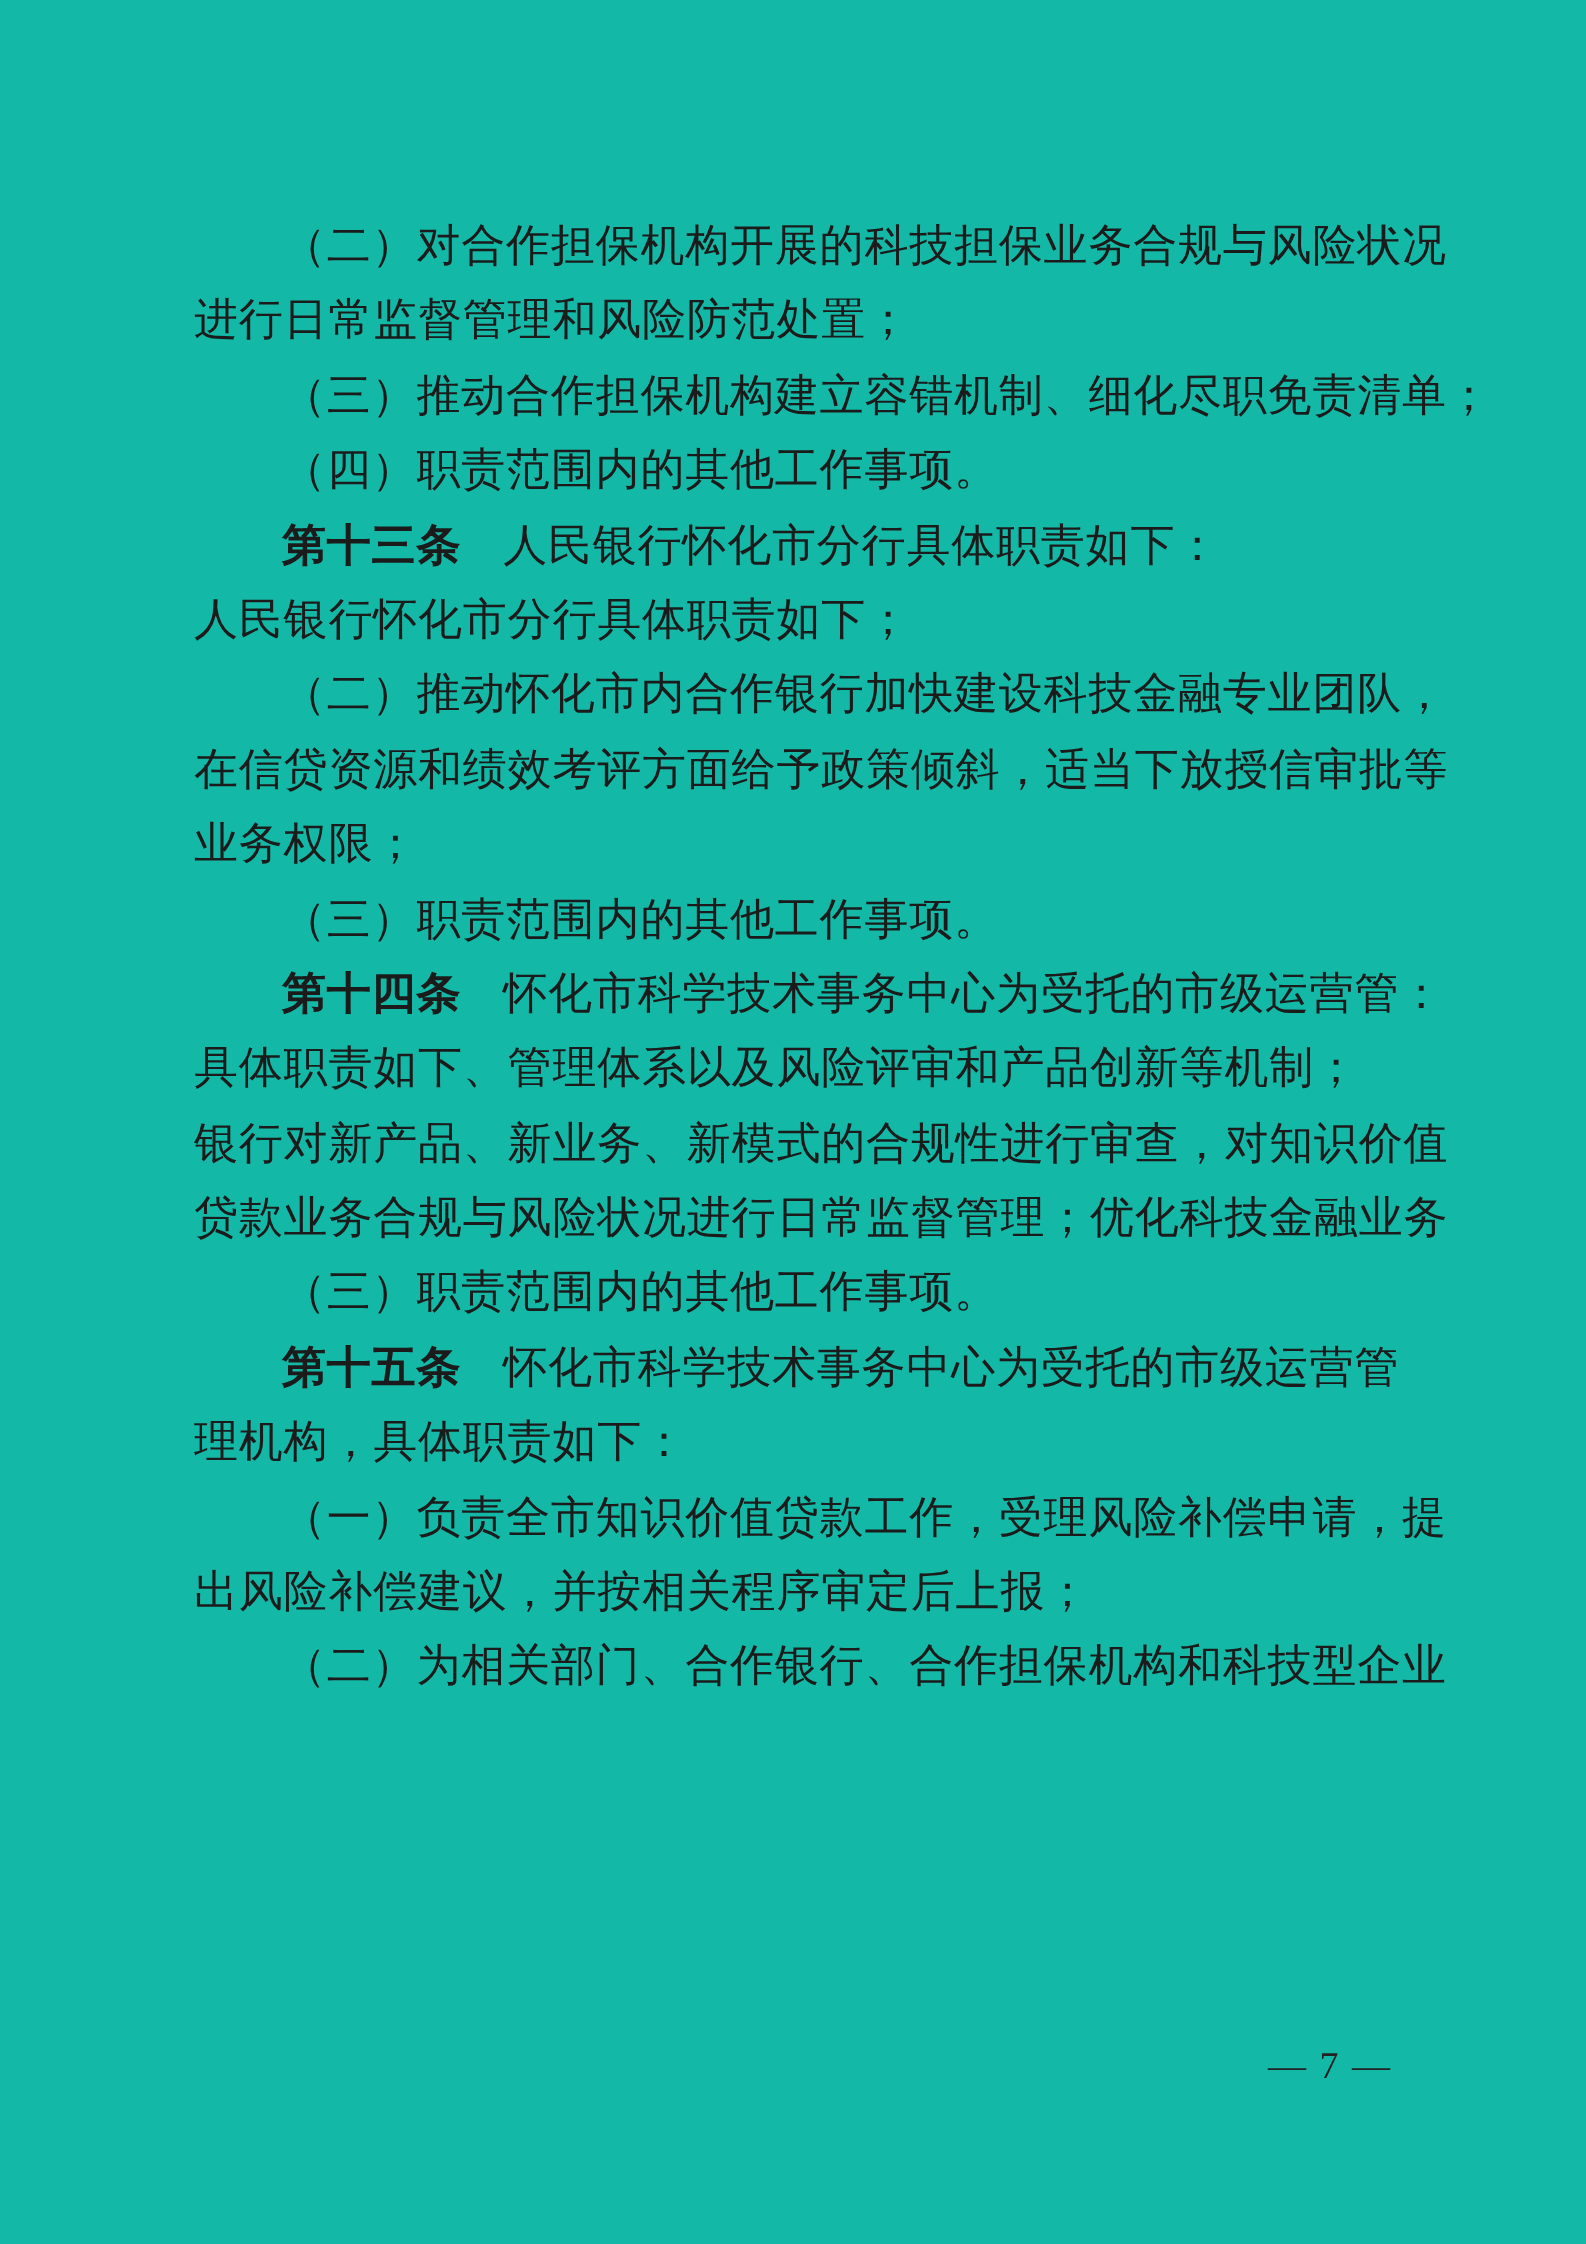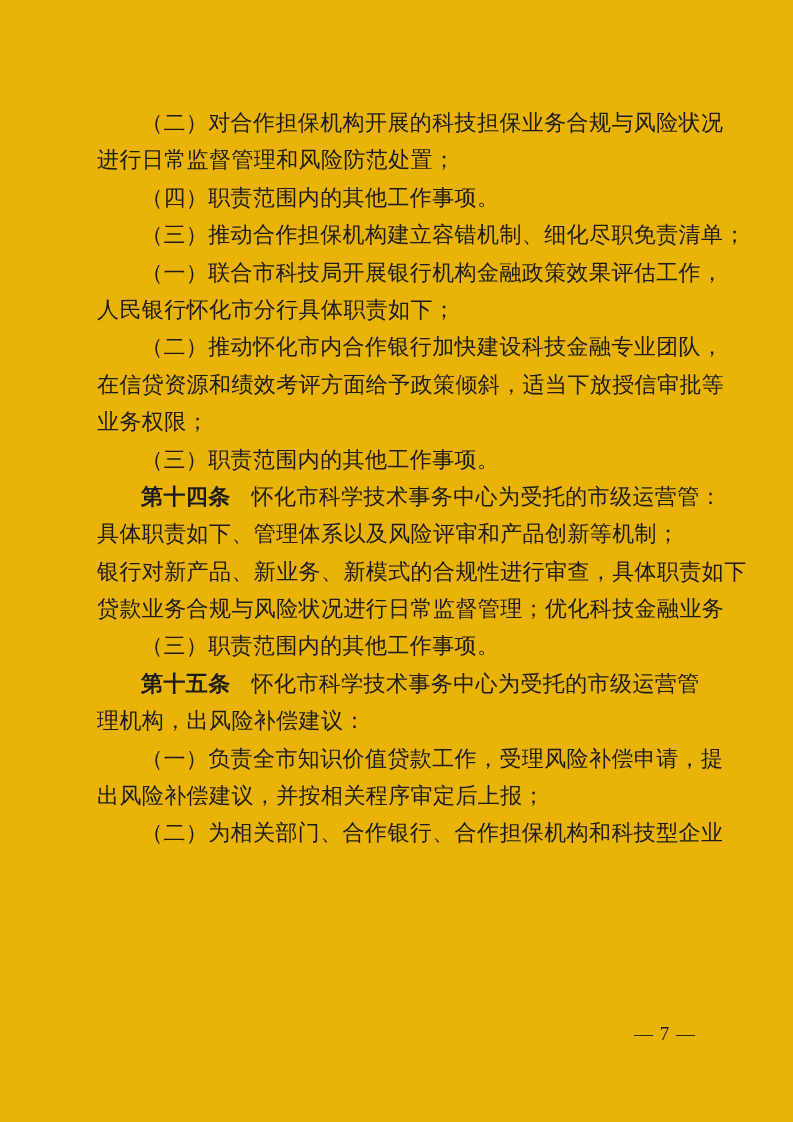--- a/index.html
+++ b/index.html
@@ -4,21 +4,21 @@
 <style>
   html, body {
     margin: 0;
     padding: 0;
     background: #ffffff;
   }
   .page {
     position: relative;
     width: 793px;
     height: 1122px;
-    background: #eab308;
+    background: #14b8a6;
     overflow: hidden;
     font-family: "Liberation Serif", "DejaVu Serif", serif;
     color: #1b1b1b;
   }
   .body-text {
     position: absolute;
     left: 97px;
     top: 104px;
     width: 648px;
   }
@@ -50,53 +50,53 @@
 </style>
 </head>
 <body>
 
 <div class="page">
   <div class="body-text" id="document-body">
   <div class="line indent"><span class="txt">（二）对合作担保机构开展的科技担保业务合规与风险状况</span></div>
 
   <div class="line"><span class="txt">进行日常监督管理和风险防范处置；</span></div>
 
+  <div class="line indent"><span class="txt">（三）推动合作担保机构建立容错机制、细化尽职免责清单；</span></div>
+
   <div class="line indent"><span class="txt">（四）职责范围内的其他工作事项。</span></div>
 
-  <div class="line indent"><span class="txt">（三）推动合作担保机构建立容错机制、细化尽职免责清单；</span></div>
+  <div class="line indent"><span class="head">第十三条</span><span class="txt">人民银行怀化市分行具体职责如下：</span></div>
 
-
-  <div class="line indent"><span class="txt">（一）联合市科技局开展银行机构金融政策效果评估工作，</span></div>
 
   <div class="line"><span class="txt">人民银行怀化市分行具体职责如下；</span></div>
 
   <div class="line indent"><span class="txt">（二）推动怀化市内合作银行加快建设科技金融专业团队，</span></div>
 
   <div class="line"><span class="txt">在信贷资源和绩效考评方面给予政策倾斜，适当下放授信审批等</span></div>
 
   <div class="line"><span class="txt">业务权限；</span></div>
 
   <div class="line indent"><span class="txt">（三）职责范围内的其他工作事项。</span></div>
 
   <div class="line indent"><span class="head">第十四条</span><span class="txt">怀化市科学技术事务中心为受托的市级运营管：</span></div>
 
 
   <div class="line"><span class="txt">具体职责如下、管理体系以及风险评审和产品创新等机制；</span></div>
 
 
-  <div class="line"><span class="txt">银行对新产品、新业务、新模式的合规性进行审查，具体职责如下</span></div>
+  <div class="line"><span class="txt">银行对新产品、新业务、新模式的合规性进行审查，对知识价值</span></div>
 
   <div class="line"><span class="txt">贷款业务合规与风险状况进行日常监督管理；优化科技金融业务</span></div>
 
 
   <div class="line indent"><span class="txt">（三）职责范围内的其他工作事项。</span></div>
 
   <div class="line indent"><span class="head">第十五条</span><span class="txt">怀化市科学技术事务中心为受托的市级运营管</span></div>
 
-  <div class="line"><span class="txt">理机构，出风险补偿建议：</span></div>
+  <div class="line"><span class="txt">理机构，具体职责如下：</span></div>
 
   <div class="line indent"><span class="txt">（一）负责全市知识价值贷款工作，受理风险补偿申请，提</span></div>
 
   <div class="line"><span class="txt">出风险补偿建议，并按相关程序审定后上报；</span></div>
 
   <div class="line indent"><span class="txt">（二）为相关部门、合作银行、合作担保机构和科技型企业</span></div>
 </div>
   <div class="page-num">— 7 —</div>
 </div>
 

